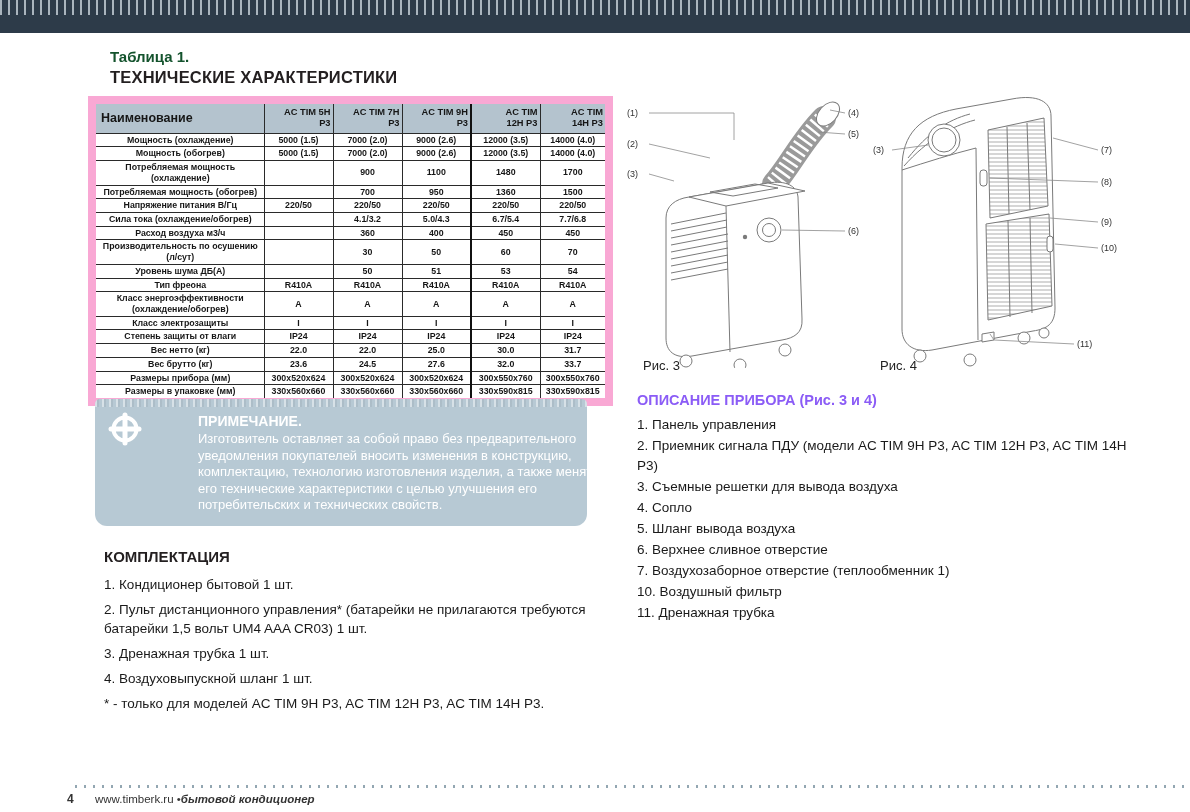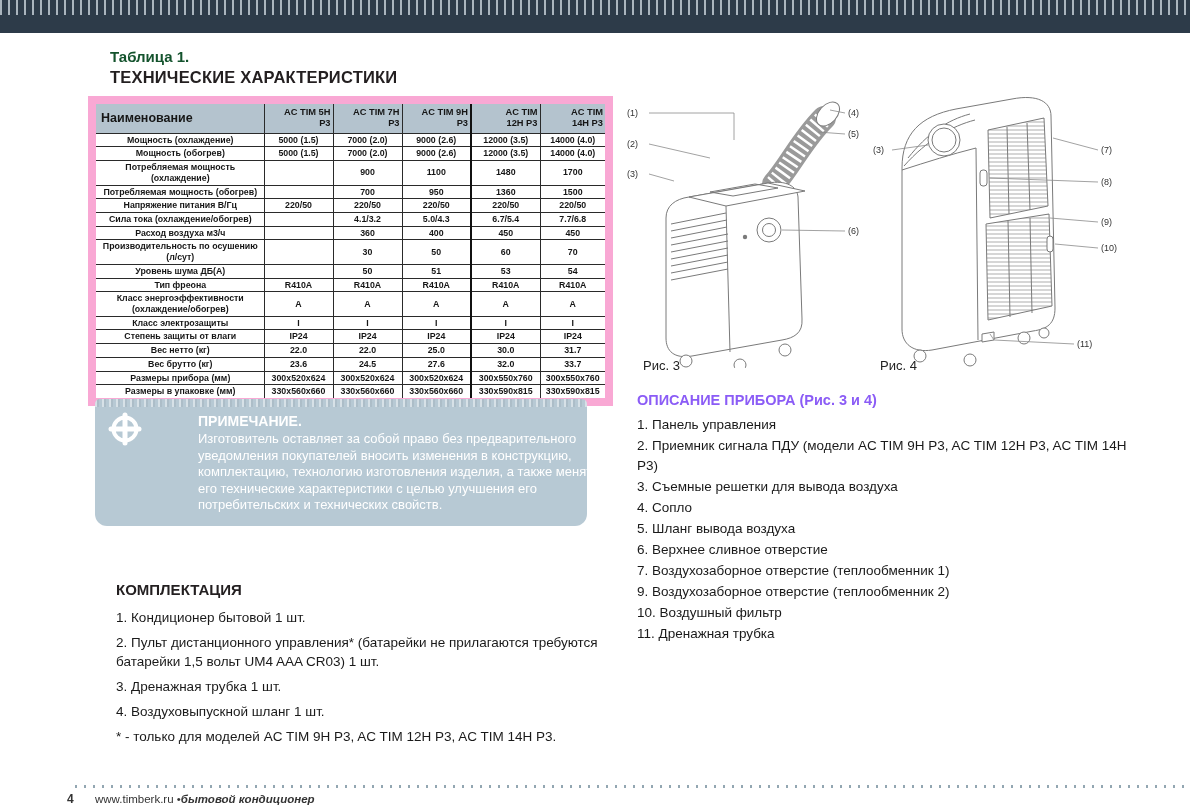--- a/index.html
+++ b/index.html
@@ -40,21 +40,21 @@
   .note{position:absolute;left:95px;top:399px;width:492px;height:127px;background:var(--note-bg);
     border-radius:5px 5px 12px 12px;overflow:hidden;}
   .note-stripes{position:absolute;top:0;left:0;width:100%;height:8px;
     background:repeating-linear-gradient(90deg,rgba(255,255,255,.45) 0 2px,rgba(0,0,0,0.06) 2px 4px,transparent 4px 7px);}
   .note-icon{position:absolute;left:13px;top:13px;}
   .note-content{position:absolute;left:55px;top:14px;width:420px;color:#ffffff;margin-left:48px;}
   .note-title{font-size:14px;font-weight:700;margin-bottom:2px;}
   .note-body{font-size:13px;line-height:16.5px;}
 
   
-  .komplekt{position:absolute;left:116px;top:548px;width:492px;margin-top:33px;}
+  .komplekt{position:absolute;left:104px;top:548px;width:492px;}
   .komplekt-heading{font-size:15px;font-weight:700;color:#231f20;margin-bottom:10px;}
   .k-item{font-size:13.5px;line-height:19px;margin-bottom:6px;color:#1a1a1a;}
   .k-footnote{font-size:13.5px;line-height:19px;margin-top:1px;color:#1a1a1a;}
 
   
   .description{position:absolute;left:637px;top:392px;width:492px;}
   .desc-heading{font-size:14.5px;font-weight:700;color:#8b5cf6;margin-bottom:7px;}
   .d-item{font-size:13.5px;line-height:20px;margin-bottom:1px;color:#1a1a1a;}
 
   
@@ -369,21 +369,20 @@
   <div class="description">
     <div class="desc-heading">ОПИСАНИЕ ПРИБОРА (Рис. 3 и 4)</div>
     <div>
         <div class="d-item">1. Панель управления</div>
         <div class="d-item">2. Приемник сигнала ПДУ (модели AC TIM 9H P3, AC TIM 12H P3, AC TIM 14H P3)</div>
         <div class="d-item">3. Съемные решетки для вывода воздуха</div>
         <div class="d-item">4. Сопло</div>
         <div class="d-item">5. Шланг вывода воздуха</div>
         <div class="d-item">6. Верхнее сливное отверстие</div>
         <div class="d-item">7. Воздухозаборное отверстие (теплообменник 1)</div>
-        <div class="d-item">9. Воздухозаборное отверстие (теплообменник 2)</div>
         <div class="d-item">10. Воздушный фильтр</div>
         <div class="d-item">11. Дренажная трубка</div>
       </div>
   </div>
 
   <div class="dots"></div>
   <div class="page-num">4</div>
   <div class="footer-text">
     <span>www.timberk.ru</span>
     <span>•</span><span class="tagline">бытовой кондиционер</span>

